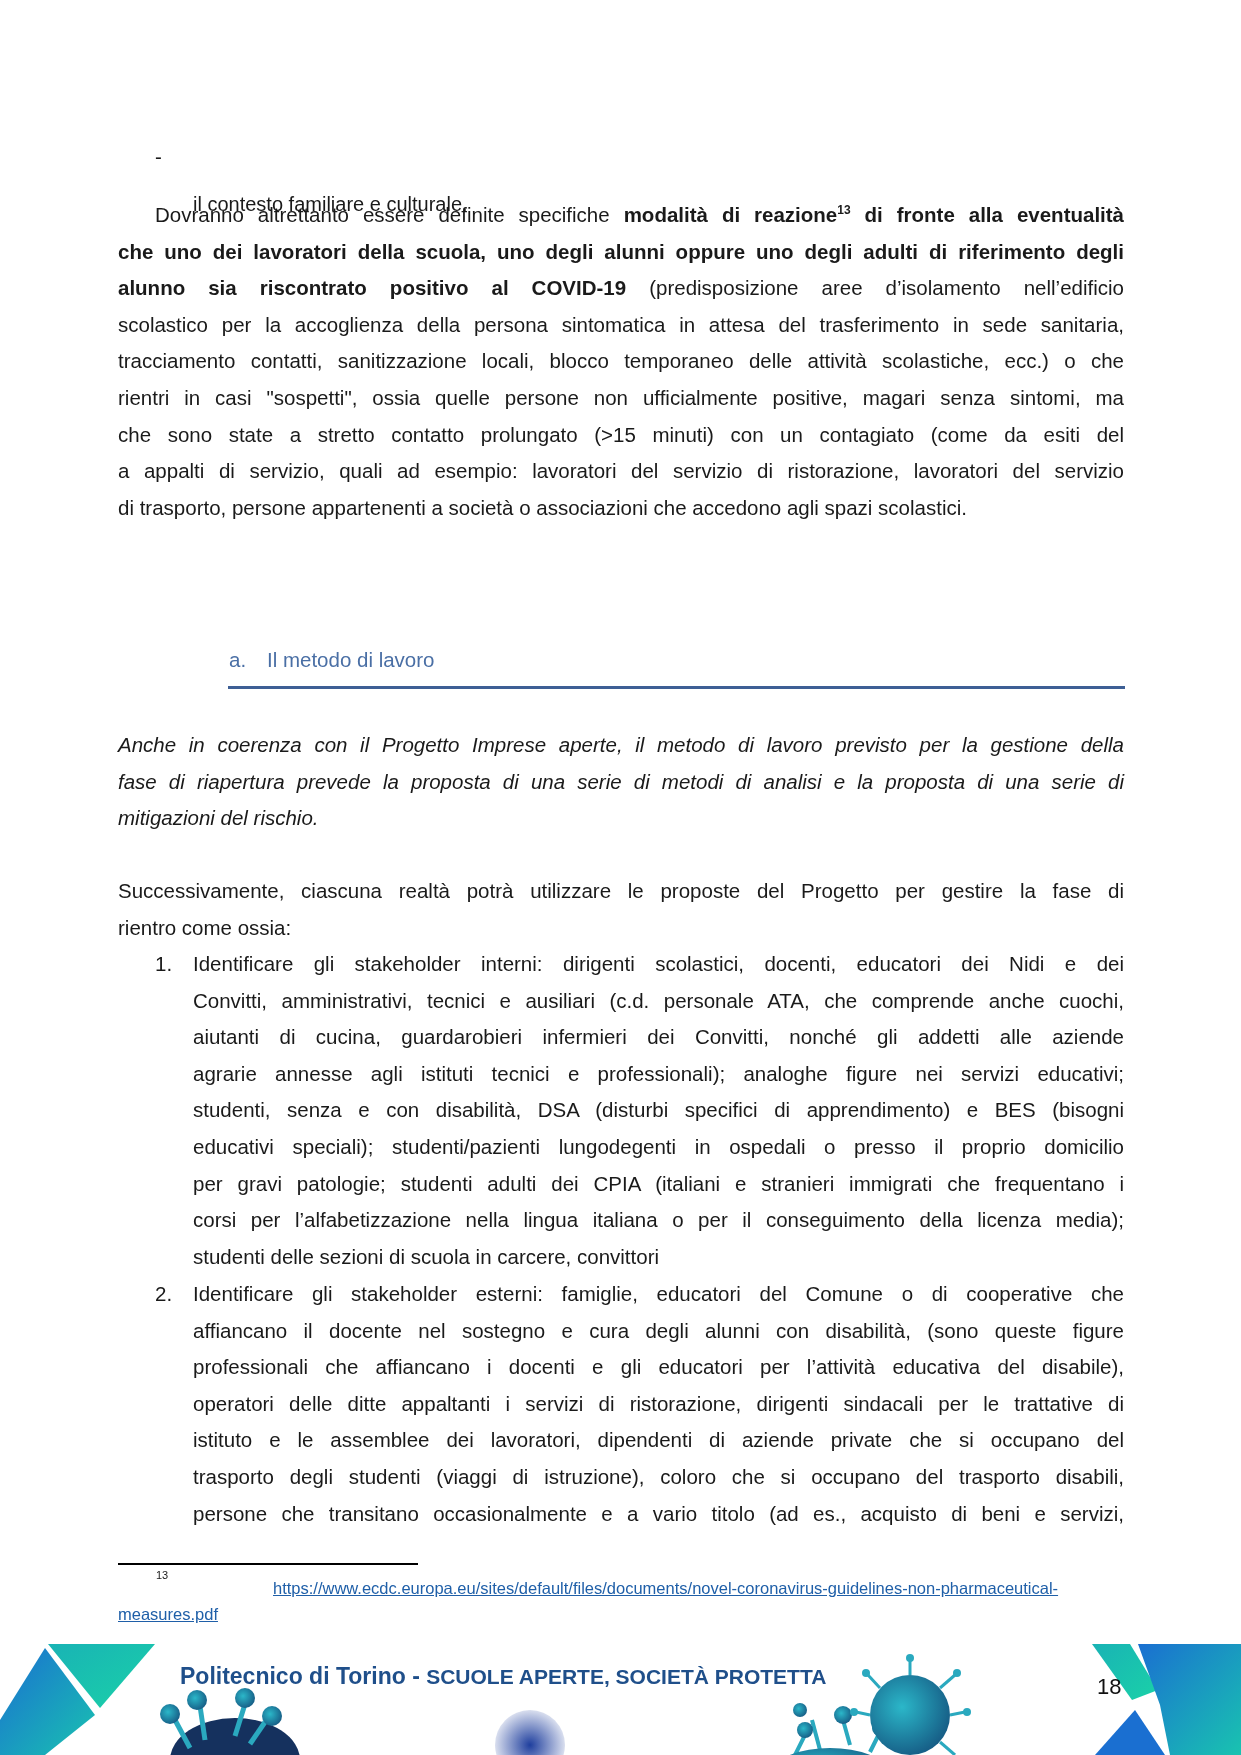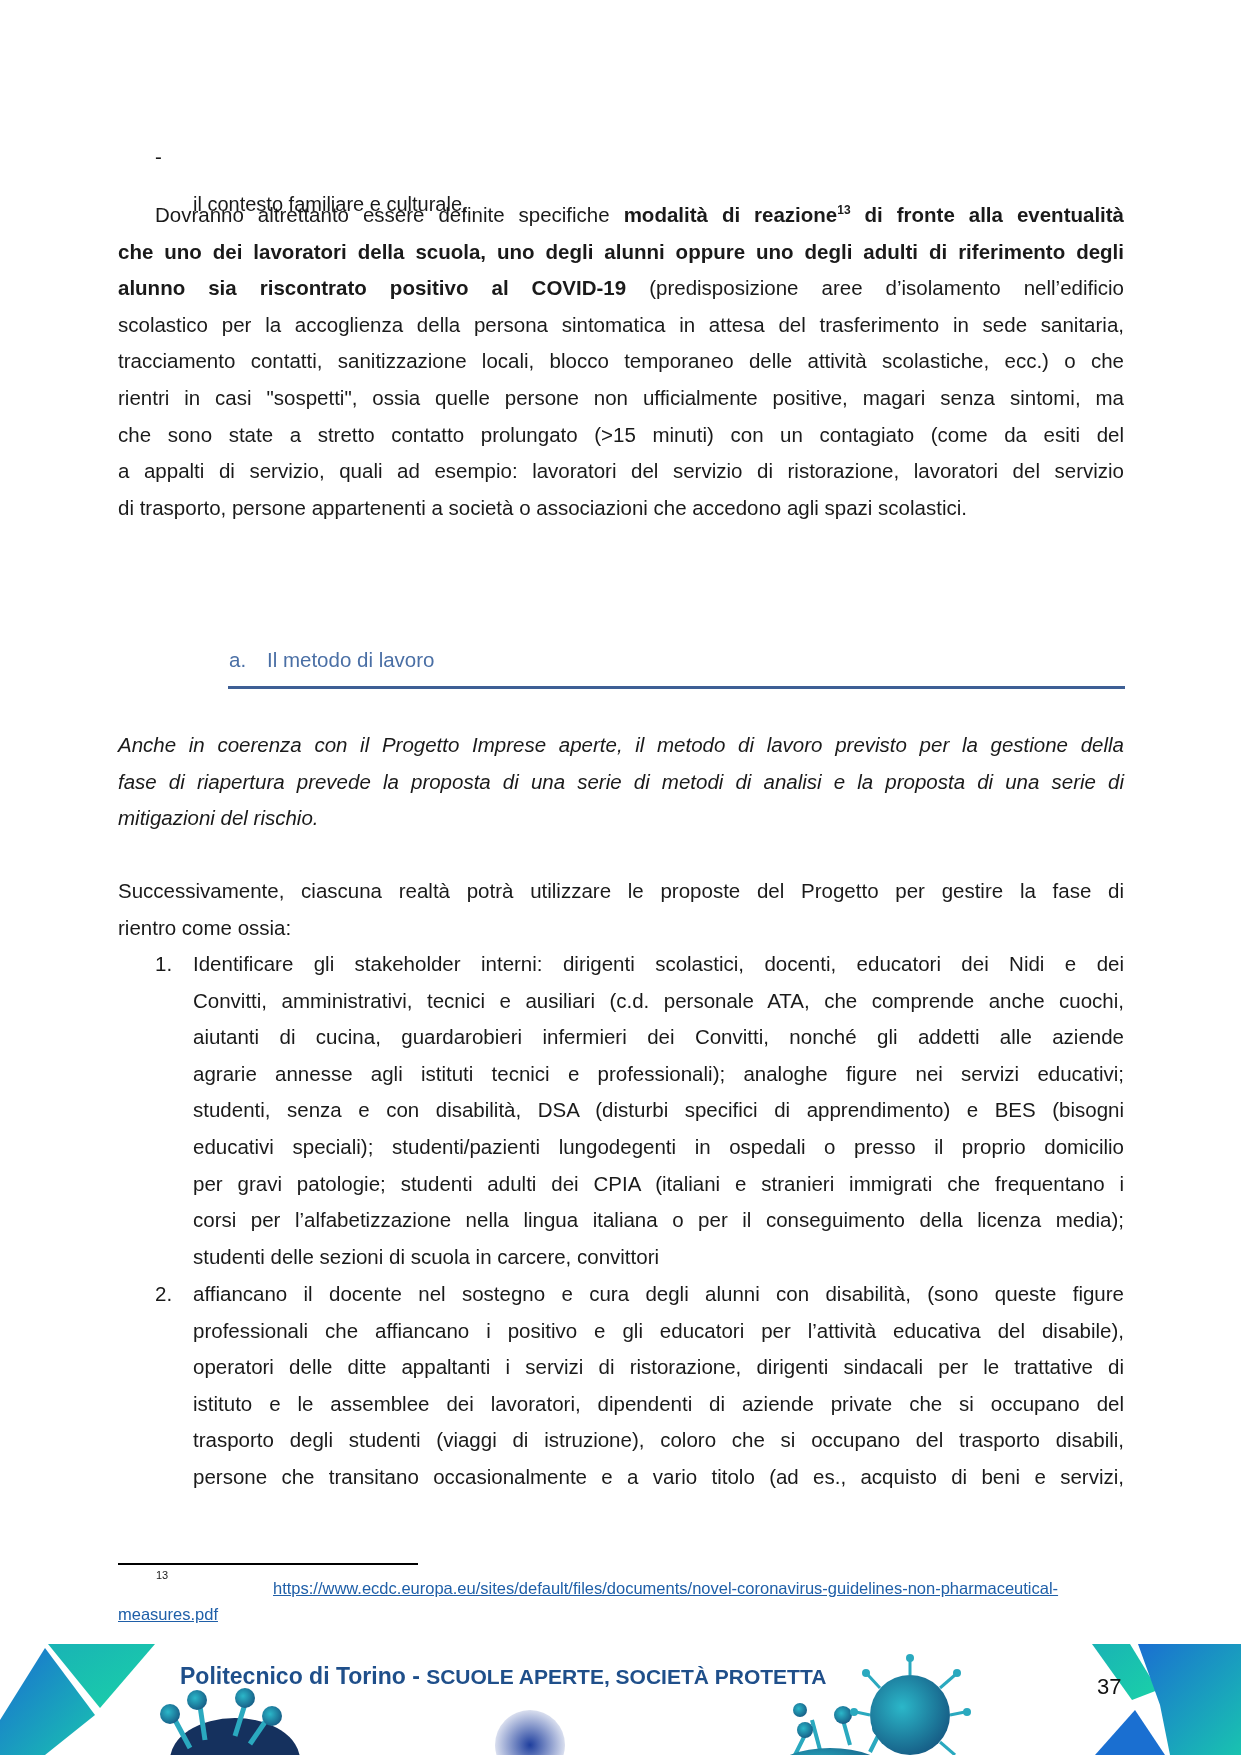--- a/index.html
+++ b/index.html
@@ -84,22 +84,23 @@
       <span class="jl">educativi speciali); studenti/pazienti lungodegenti in ospedali o presso il proprio domicilio</span>
       <span class="jl">per gravi patologie; studenti adulti dei CPIA (italiani e stranieri immigrati che frequentano i</span>
       <span class="jl">corsi per l’alfabetizzazione nella lingua italiana o per il conseguimento della licenza media);</span>
       <span class="line">studenti delle sezioni di scuola in carcere, convittori</span>
     </div>
   </div>
 
   <div class="list" style="top:1276px;">
     <span class="n">2.</span>
     <div class="body">
+      <span class="jl">Identificare gli stakeholder esterni: famiglie, educatori del Comune o di cooperative che</span>
       <span class="jl">affiancano il docente nel sostegno e cura degli alunni con disabilità, (sono queste figure</span>
-      <span class="jl">professionali che affiancano i positivo e gli educatori per l’attività educativa del disabile),</span>
+      <span class="jl">professionali che affiancano i docenti e gli educatori per l’attività educativa del disabile),</span>
       <span class="jl">operatori delle ditte appaltanti i servizi di ristorazione, dirigenti sindacali per le trattative di</span>
       <span class="jl">istituto e le assemblee dei lavoratori, dipendenti di aziende private che si occupano del</span>
       <span class="jl">trasporto degli studenti (viaggi di istruzione), coloro che si occupano del trasporto disabili,</span>
       <span class="jl">persone che transitano occasionalmente e a vario titolo (ad es., acquisto di beni e servizi,</span>
     </div>
   </div>
 
   <div class="fn-rule"></div>
   <div class="fn">
     <sup class="ref">13</sup>
@@ -171,16 +172,16 @@
         <circle cx="866" cy="33" r="4" fill="#2aa9bf"></circle>
       <circle cx="854" cy="72" r="4" fill="#2aa9bf"></circle>
 
       <polygon points="1092,4 1130,4 1158,50 1132,60" fill="url(#gT)"></polygon>
       <polygon points="1138,4 1241,4 1241,115 1170,115 1160,65" fill="url(#gL)"></polygon>
       <polygon points="1095,115 1135,70 1165,115" fill="#1a6fd1"></polygon>
     </svg>
     <div class="footer-title">
       <span class="a">Politecnico di Torino - </span><span class="b">SCUOLE APERTE, SOCIETÀ PROTETTA</span>
     </div>
-    <div class="page-num">37</div>
+    <div class="page-num">18</div>
   </div>
 
 </div>
 
 </body></html>

